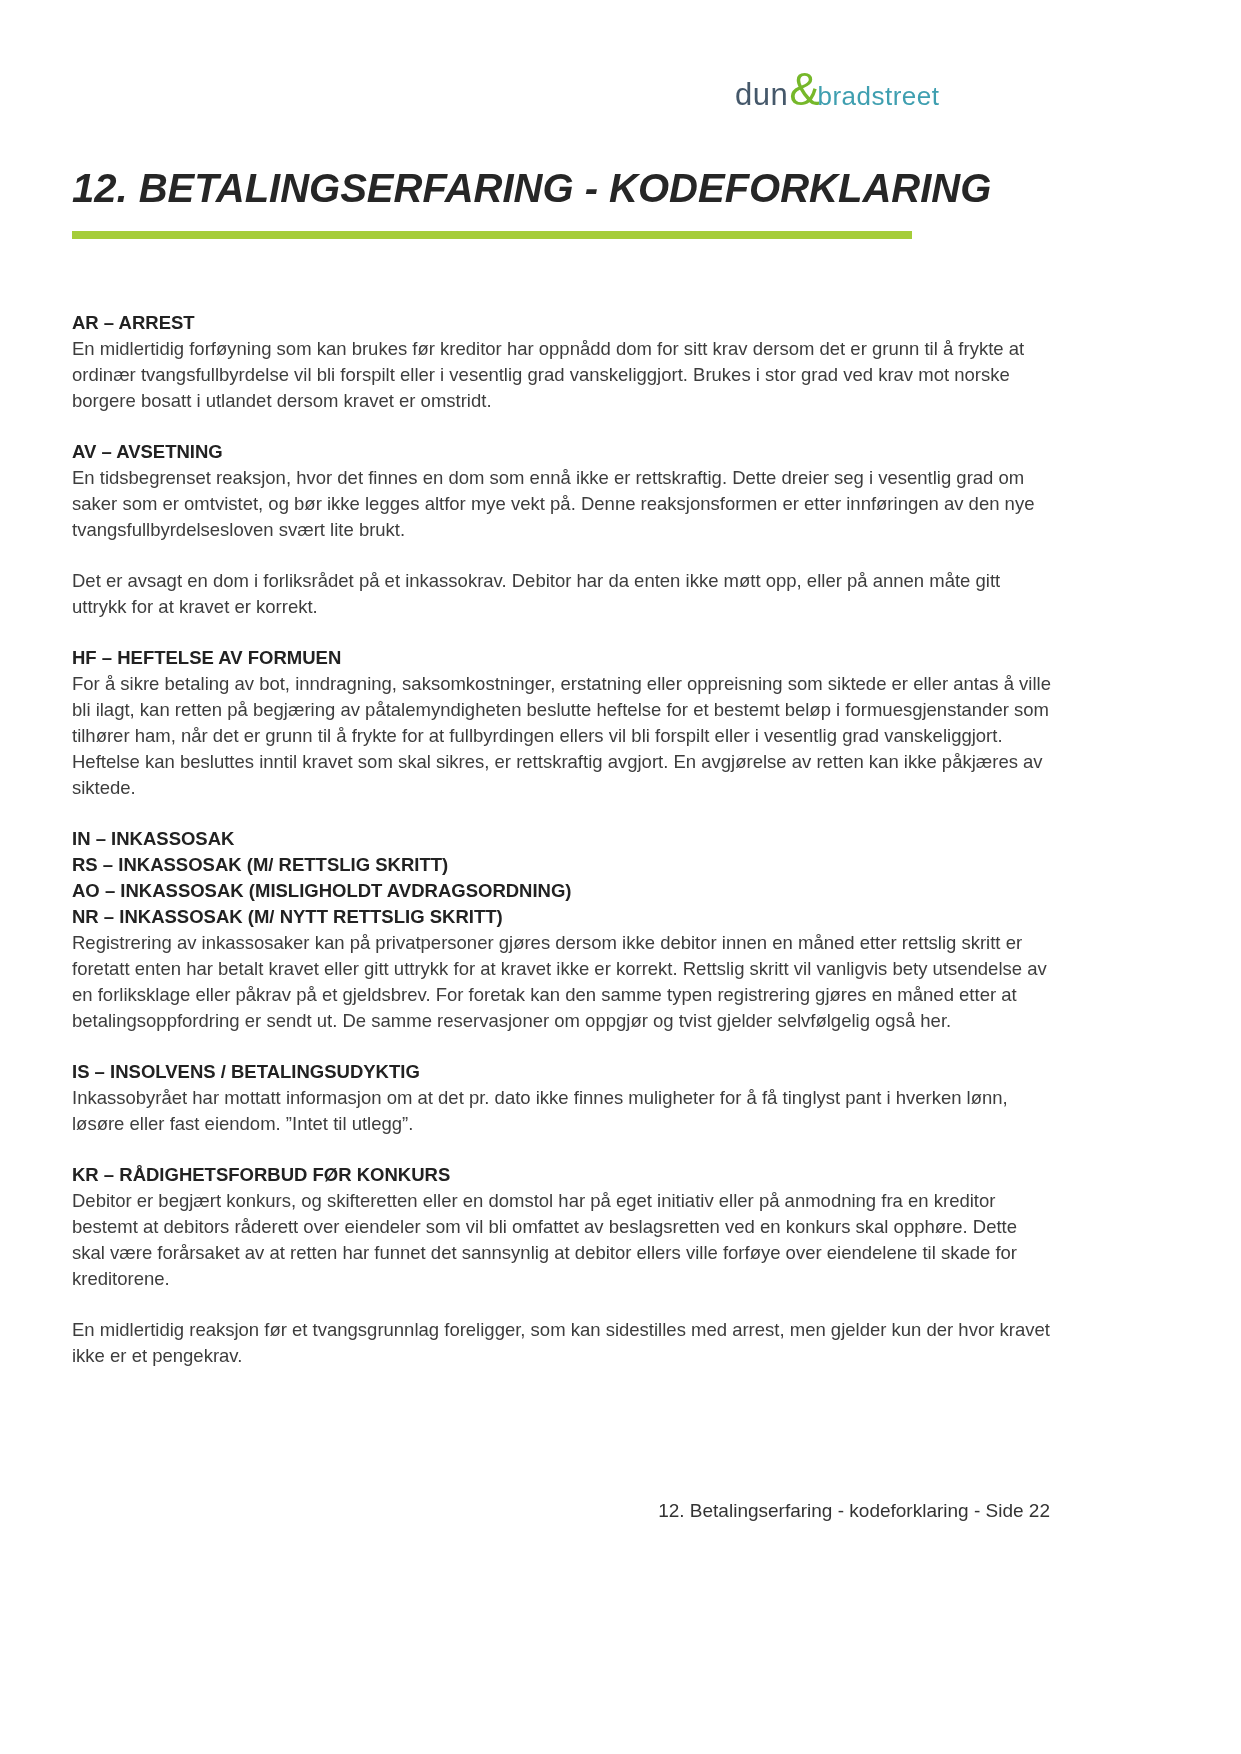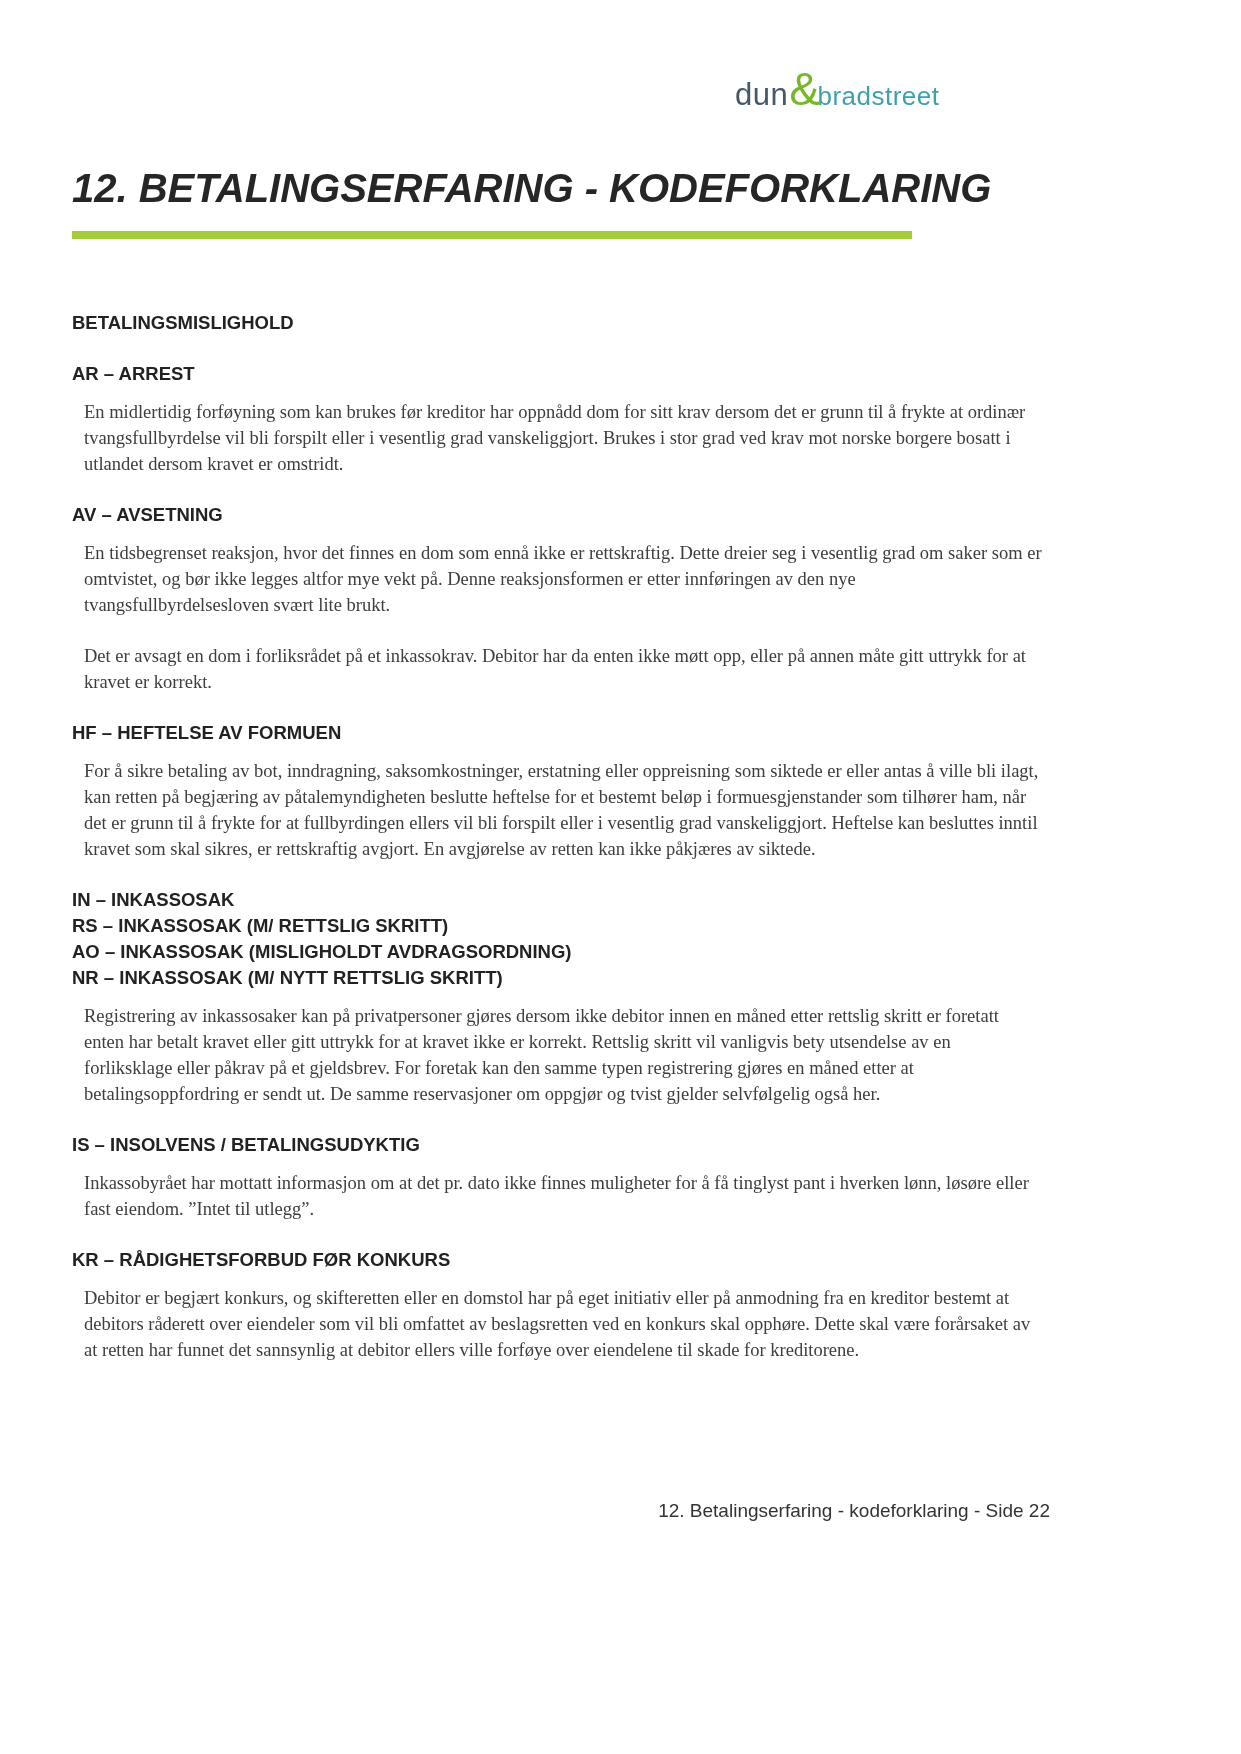--- a/index.html
+++ b/index.html
@@ -74,25 +74,24 @@
   }
   .section { margin: 0 0 25px 0; }
   .sec-heading {
     margin: 0;
     font-size: 18.5px;
     line-height: 26px;
     font-weight: bold;
     color: #222222;
   }
   .sec-body {
-    margin: 12px;
+    margin: 0;
     font-size: 18.5px;
     line-height: 26px;
     color: #3d3d3d;
-    font-family: Liberation Serif, serif;
   }
 
   
   .footer {
     position: absolute;
     top: 1500px;
     right: 191px;
     font-size: 19px;
     color: #333333;
   }
@@ -106,23 +105,20 @@
     <span class="logo-dun" style="color: rgb(69, 88, 106);">dun</span>
     <span class="logo-amp" style="color: rgb(118, 184, 42);">&amp;</span>
     <span class="logo-bradstreet" style="color: rgb(63, 159, 176);">bradstreet</span>
   </div>
 
   <h1 class="title">12. BETALINGSERFARING - KODEFORKLARING</h1>
 
   <div class="rule" style="background: rgb(165, 205, 57);"></div>
 
   <div class="content">
-      <section class="section">
-        <h2 class="sec-heading">BETALINGSMISLIGHOLD</h2>
-      </section>
       <section class="section">
         <h2 class="sec-heading">AR – ARREST</h2>
         <p class="sec-body">En midlertidig forføyning som kan brukes før kreditor har oppnådd dom for sitt krav dersom det er grunn til å frykte at ordinær tvangsfullbyrdelse vil bli forspilt eller i vesentlig grad vanskeliggjort. Brukes i stor grad ved krav mot norske borgere bosatt i utlandet dersom kravet er omstridt.</p>
       </section>
       <section class="section">
         <h2 class="sec-heading">AV – AVSETNING</h2>
         <p class="sec-body">En tidsbegrenset reaksjon, hvor det finnes en dom som ennå ikke er rettskraftig. Dette dreier seg i vesentlig grad om saker som er omtvistet, og bør ikke legges altfor mye vekt på. Denne reaksjonsformen er etter innføringen av den nye tvangsfullbyrdelsesloven svært lite brukt.</p>
       </section>
       <section class="section">
         <p class="sec-body">Det er avsagt en dom i forliksrådet på et inkassokrav. Debitor har da enten ikke møtt opp, eller på annen måte gitt uttrykk for at kravet er korrekt.</p>
@@ -140,18 +136,19 @@
       </section>
       <section class="section">
         <h2 class="sec-heading">IS – INSOLVENS / BETALINGSUDYKTIG</h2>
         <p class="sec-body">Inkassobyrået har mottatt informasjon om at det pr. dato ikke finnes muligheter for å få tinglyst pant i hverken lønn, løsøre eller fast eiendom. ”Intet til utlegg”.</p>
       </section>
       <section class="section">
         <h2 class="sec-heading">KR – RÅDIGHETSFORBUD FØR KONKURS</h2>
         <p class="sec-body">Debitor er begjært konkurs, og skifteretten eller en domstol har på eget initiativ eller på anmodning fra en kreditor bestemt at debitors råderett over eiendeler som vil bli omfattet av beslagsretten ved en konkurs skal opphøre. Dette skal være forårsaket av at retten har funnet det sannsynlig at debitor ellers ville forføye over eiendelene til skade for kreditorene.</p>
       </section>
       <section class="section">
+        <p class="sec-body">En midlertidig reaksjon før et tvangsgrunnlag foreligger, som kan sidestilles med arrest, men gjelder kun der hvor kravet ikke er et pengekrav.</p>
       </section>
     </div>
 
   <div class="footer">12. Betalingserfaring - kodeforklaring - Side 22</div>
 
 </div>
 
 </body></html>

